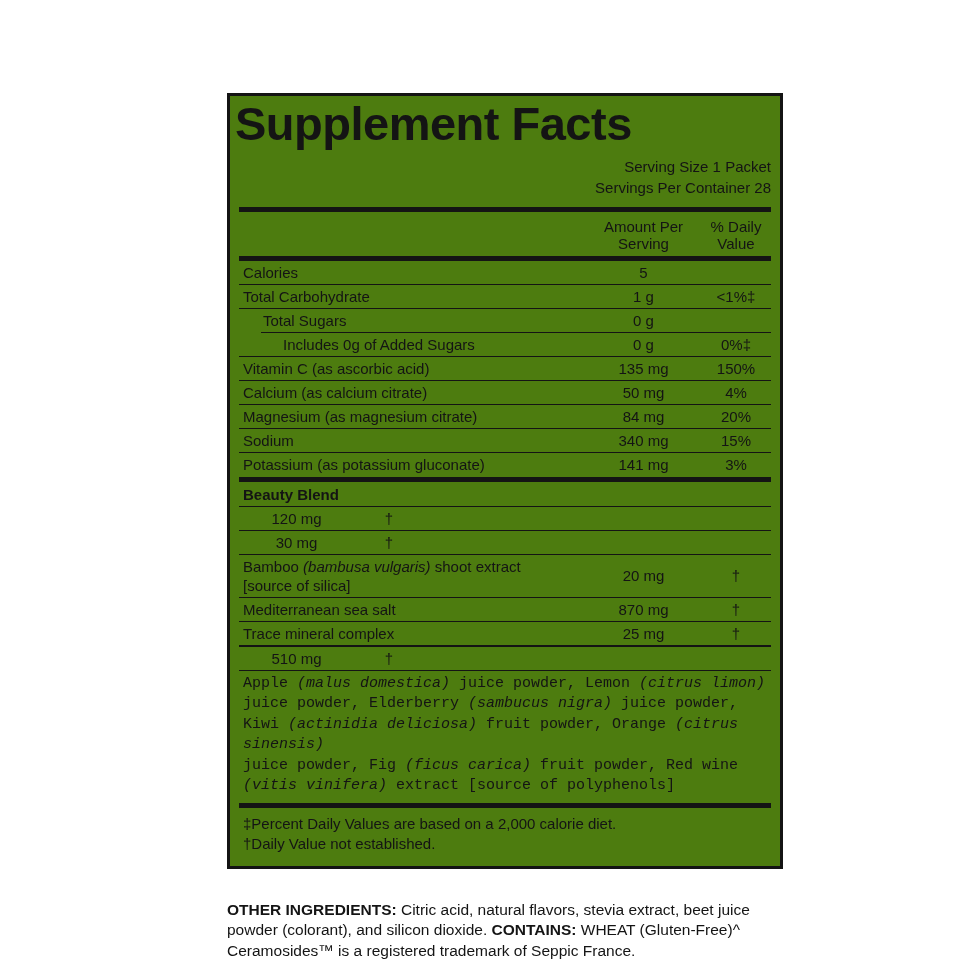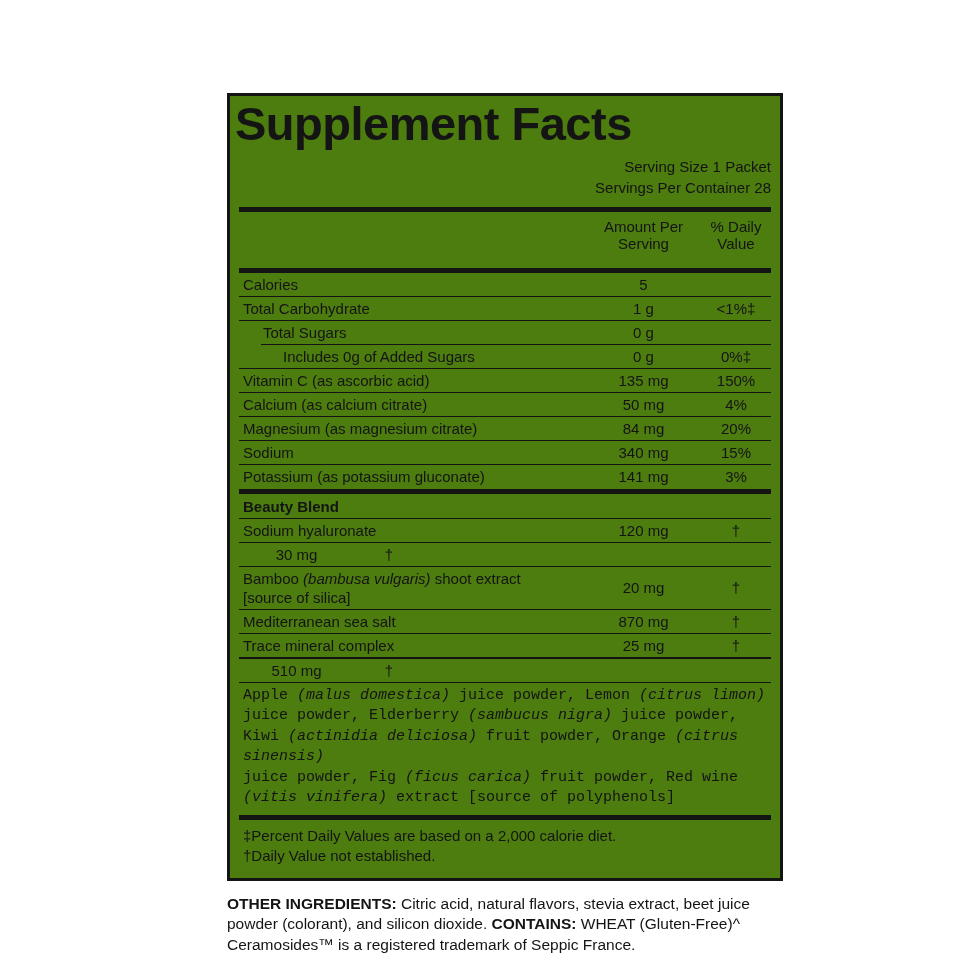--- a/index.html
+++ b/index.html
@@ -39,21 +39,21 @@
     height: 5px;
     background: var(--ink, #141414);
   }
   .bar-top { margin-top: 9px; }
   .hdr-row {
     display: flex;
     align-items: flex-end;
     text-align: center;
     font-size: 15px;
     line-height: 17px;
-    padding: 6px 0 16px 0;
+    padding: 6px 0 4px 0;
   }
   .hdr-spacer { flex: 1; }
   .amt-col { width: 115px; }
   .dv-col  { width: 70px; }
   .row {
     display: flex;
     align-items: center;
     font-size: 15px;
     line-height: 19px;
     padding: 2px 0;
@@ -72,21 +72,21 @@
     line-height: 20.5px;
     padding: 3px 0 6px 4px;
     font-family: Liberation Mono, monospace;
   }
   .footnotes {
     font-size: 15px;
     line-height: 20px;
     padding: 6px 0 5px 4px;
   }
   .other {
-    margin-top: 13px;
+    margin-top: 31px;
     font-size: 15.5px;
     line-height: 20.5px;
     width: 540px;
   }
   .it { font-style: italic; }
   .bd { font-weight: bold; }
 </style>
 </head>
 <body style="--ink: #141414; background: rgb(255, 255, 255);">
 
@@ -167,21 +167,20 @@
           <div class="dv">3%</div>
         </div>
         <div class="rule-thick"></div>
         <div class="row">
           <div class="nm"><span class="bd">Beauty Blend</span></div>
           <div class="amt"></div>
           <div class="dv"></div>
         </div>
         <div class="rule-hair"></div>
         <div class="row">
-          <div class="nm"><span>Sodium hyaluronate</span></div>
           <div class="amt">120 mg</div>
           <div class="dv">†</div>
         </div>
         <div class="rule-hair"></div>
         <div class="row">
           <div class="amt">30 mg</div>
           <div class="dv">†</div>
         </div>
         <div class="rule-hair"></div>
         <div class="row">

